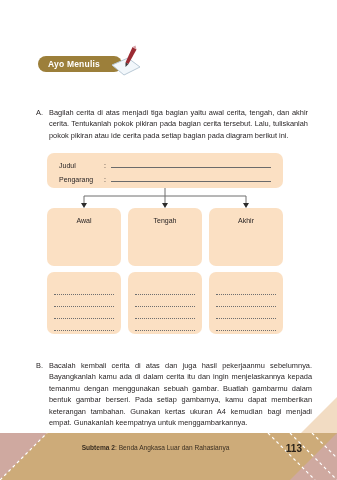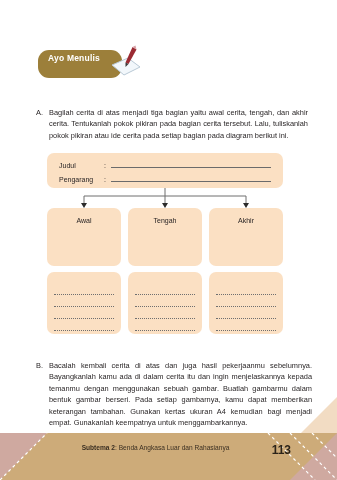--- a/index.html
+++ b/index.html
@@ -26,21 +26,21 @@
     height: 24px;
     display: flex;
     align-items: center;
   }
   .badge-pill {
     background: #9c7f3a;
     color: #ffffff;
     font-size: 8.5px;
     font-weight: bold;
     letter-spacing: .2px;
-    padding: 4px 22px 16px 10px;
+    padding: 4px 22px 4px 10px;
     border-radius: 11px;
     white-space: nowrap;
     line-height: 1;
   }
   .badge-icon {
     position: absolute;
     left: 68px;
     top: -7px;
     width: 40px;
     height: 34px;
@@ -172,23 +172,23 @@
     left: 0; right: 0;
     top: 11px;
     text-align: center;
     font-size: 6.6px;
     color: #3b2f22;
     padding-right: 26px;
   }
   .footer-text b { font-weight: bold; }
   .page-num {
     position: absolute;
-    right: 46px;
+    right: 35px;
     top: 10px;
-    font-size: 12px;
+    font-size: 10px;
     font-weight: bold;
     color: #2b2319;
   }
   .dash { position: absolute; }
 </style>
 </head>
 <body>
 
 <div id="page">
 

